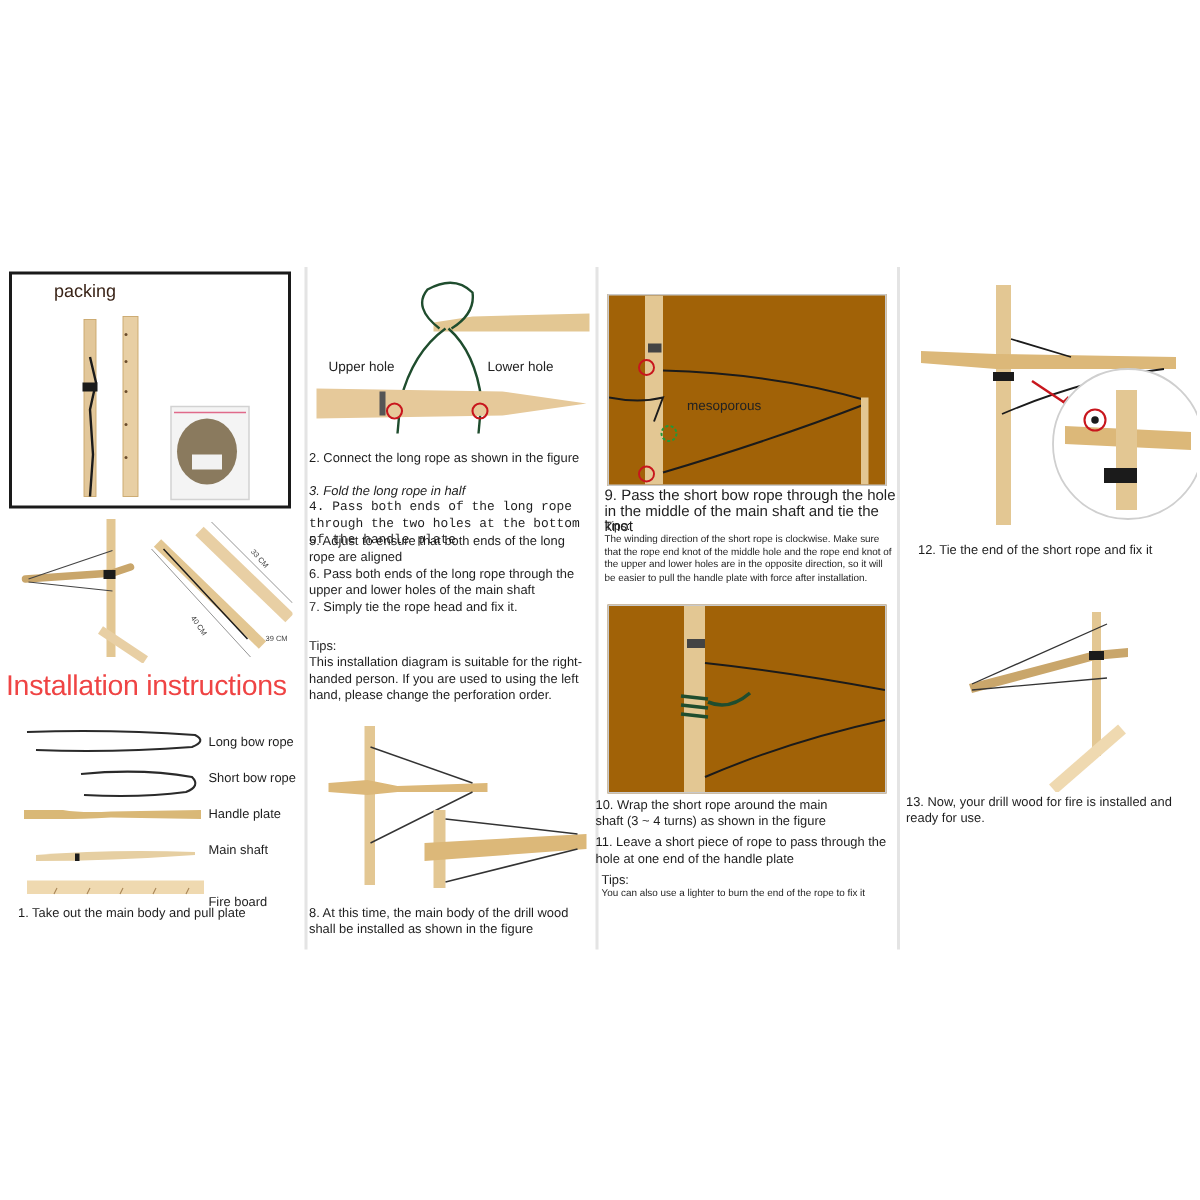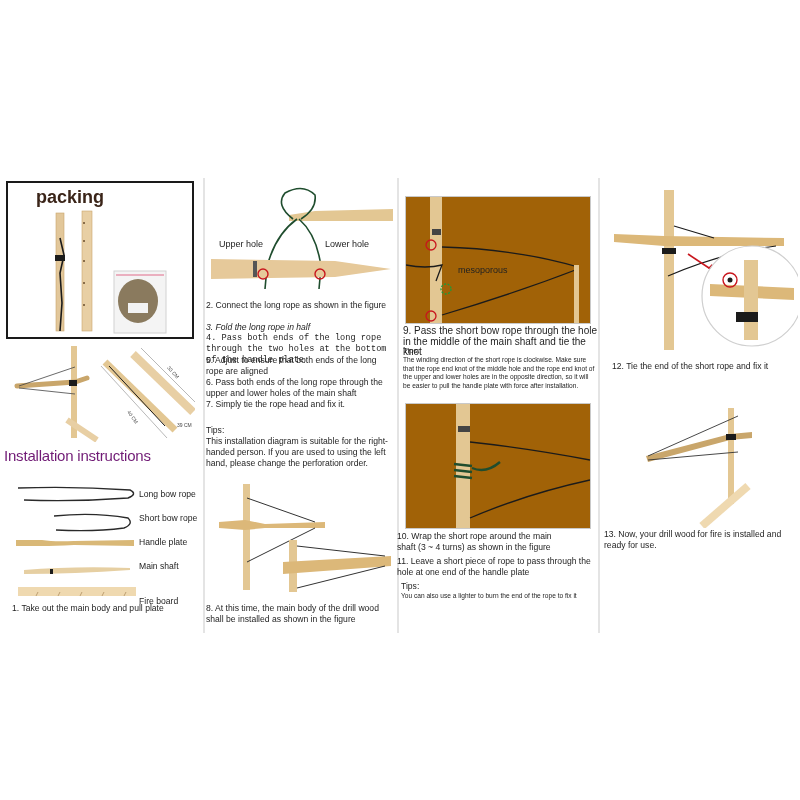--- a/index.html
+++ b/index.html
@@ -13,21 +13,21 @@
     svg { display: block; }
   </style>
 </head>
 <body>
 
 <div class="divider" style="left:203px;top:178px;height:455px;"></div>
 <div class="divider" style="left:397px;top:178px;height:455px;"></div>
 <div class="divider" style="left:598px;top:178px;height:455px;"></div>
 
 <div class="abs" style="left:6px;top:181px;width:188px;height:158px;border:2px solid #1a1a1a;background:#fff;">
-  <div class="abs" style="left:28px;top:4px;font-size:18px;font-weight:bold;color:#3a2418;">packing</div>
+  <div class="abs" style="left:28px;top:4px;font-size:12px;font-weight:normal;color:#3a2418;">packing</div>
   <svg class="abs" style="left:0;top:0;" width="186" height="156">
 
     <rect x="48" y="30" width="8" height="118" fill="#e2c79a" stroke="#c9a66b" stroke-width="0.6"></rect>
     <path d="M52 55 L56 72 L52 90 L54 120 L52 148" stroke="#1b1b1b" stroke-width="1.6" fill="none"></path>
     <rect x="47" y="72" width="10" height="6" fill="#1b1b1b"></rect>
 
     <rect x="74" y="28" width="10" height="120" fill="#e8cfa4" stroke="#c9a66b" stroke-width="0.6"></rect>
     <g fill="#6a4c2c">
         <circle cx="76" cy="40" r="1"></circle>
         <circle cx="76" cy="58" r="1"></circle>
@@ -55,21 +55,21 @@
   <path d="M100 20 L170 88" stroke="#e3c793" stroke-width="7"></path>
   <path d="M104 24 L160 84" stroke="#1b1b1b" stroke-width="1"></path>
   <path d="M128 12 L188 70" stroke="#e8cfa4" stroke-width="8"></path>
   <line x1="96" y1="24" x2="162" y2="96" stroke="#888" stroke-width="0.6"></line>
   <line x1="136" y1="6" x2="190" y2="60" stroke="#888" stroke-width="0.6"></line>
   <text x="122" y="70" font-size="5" fill="#444" transform="rotate(55 122 70)">40 CM</text>
   <text x="162" y="26" font-size="5" fill="#444" transform="rotate(48 162 26)">33 CM</text>
   <text x="172" y="85" font-size="5" fill="#444">39 CM</text>
 </svg>
 
-<div class="abs" style="left:4px;top:447px;font-size:15px;color:#701a75;letter-spacing:-0.2px;">Installation instructions</div>
+<div class="abs" style="left:4px;top:447px;font-size:19px;color:#ef4444;letter-spacing:-0.2px;">Installation instructions</div>
 
 <svg class="abs" style="left:14px;top:480px;" width="122" height="120">
   <path d="M4 8 Q60 6 116 10 Q124 14 114 18 Q60 22 10 20" stroke="#2a2a2a" stroke-width="1.4" fill="none"></path>
   <path d="M40 36 Q80 32 114 38 Q120 44 110 48 Q80 52 42 50" stroke="#2a2a2a" stroke-width="1.4" fill="none"></path>
   <path d="M2 60 L28 60 Q40 62 60 61 L120 60 L120 66 L60 65 Q40 66 28 66 L2 66 Z" fill="#d9b877"></path>
   <path d="M10 90 Q60 86 116 88 L116 90 Q60 94 10 94 Z" fill="#e6cfa2"></path>
   <rect x="36" y="89" width="3" height="5" fill="#1b1b1b"></rect>
   <rect x="4" y="107" width="118" height="9" fill="#efd9b0"></rect>
   <g stroke="#a88658" stroke-width="0.7">
       <line x1="22" y1="116" x2="24" y2="112"></line>

